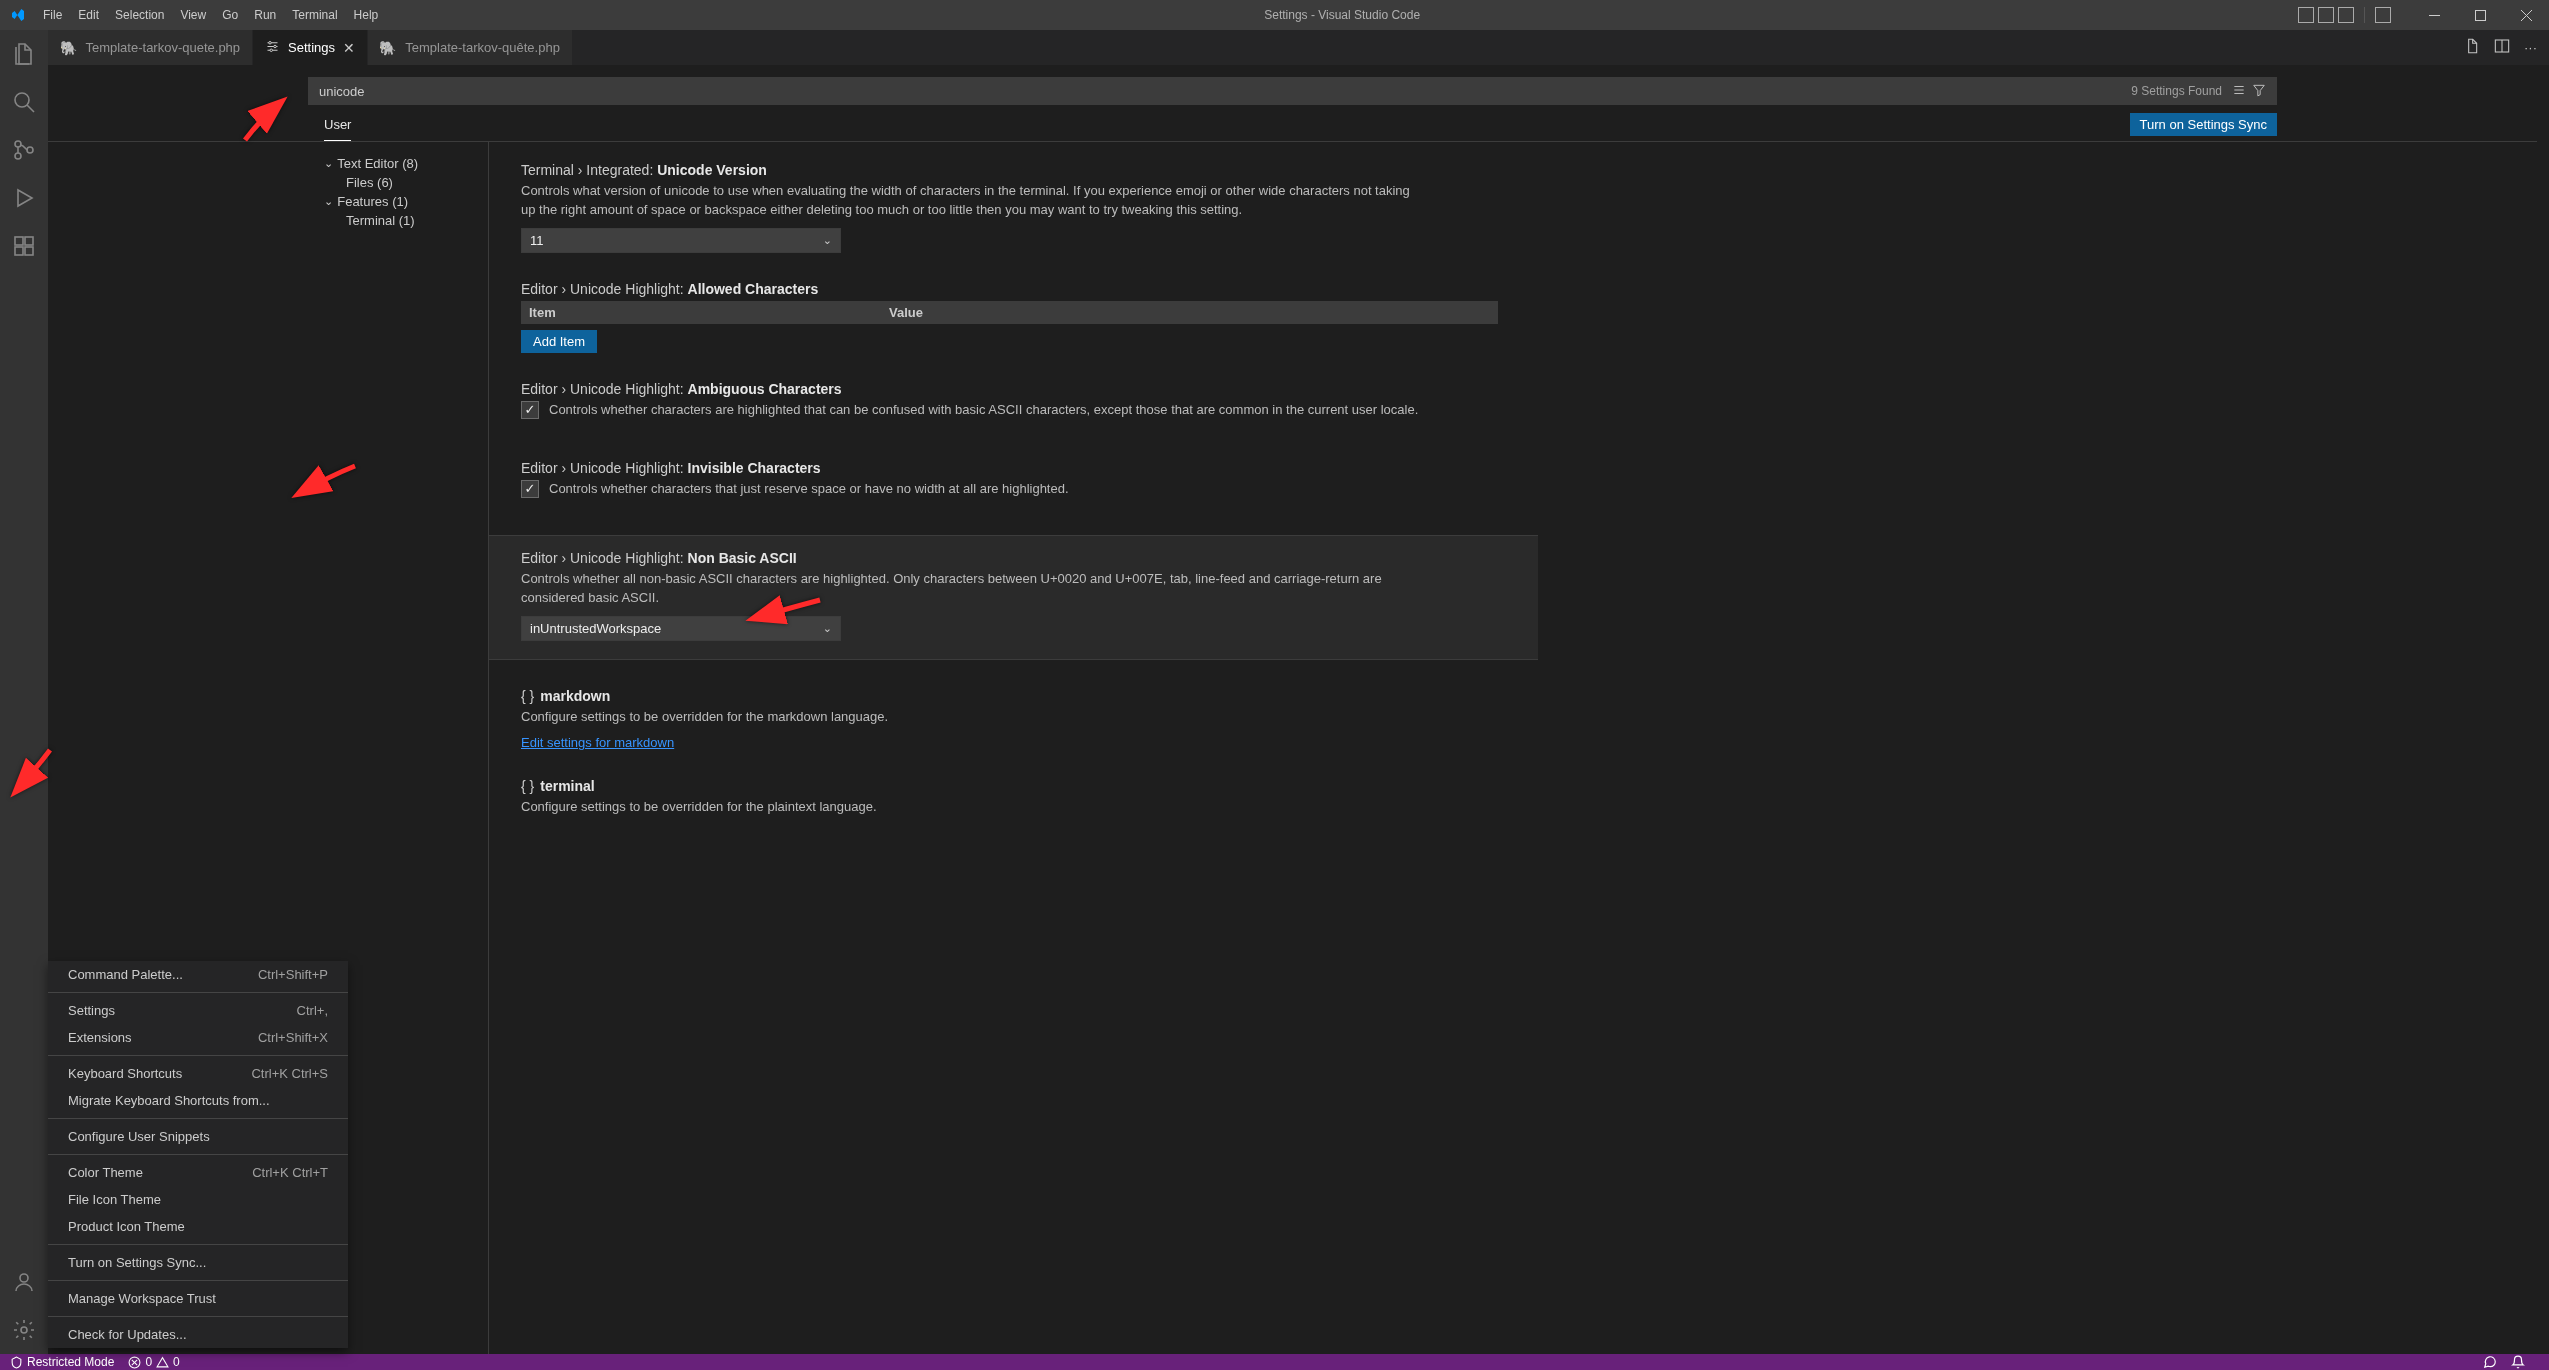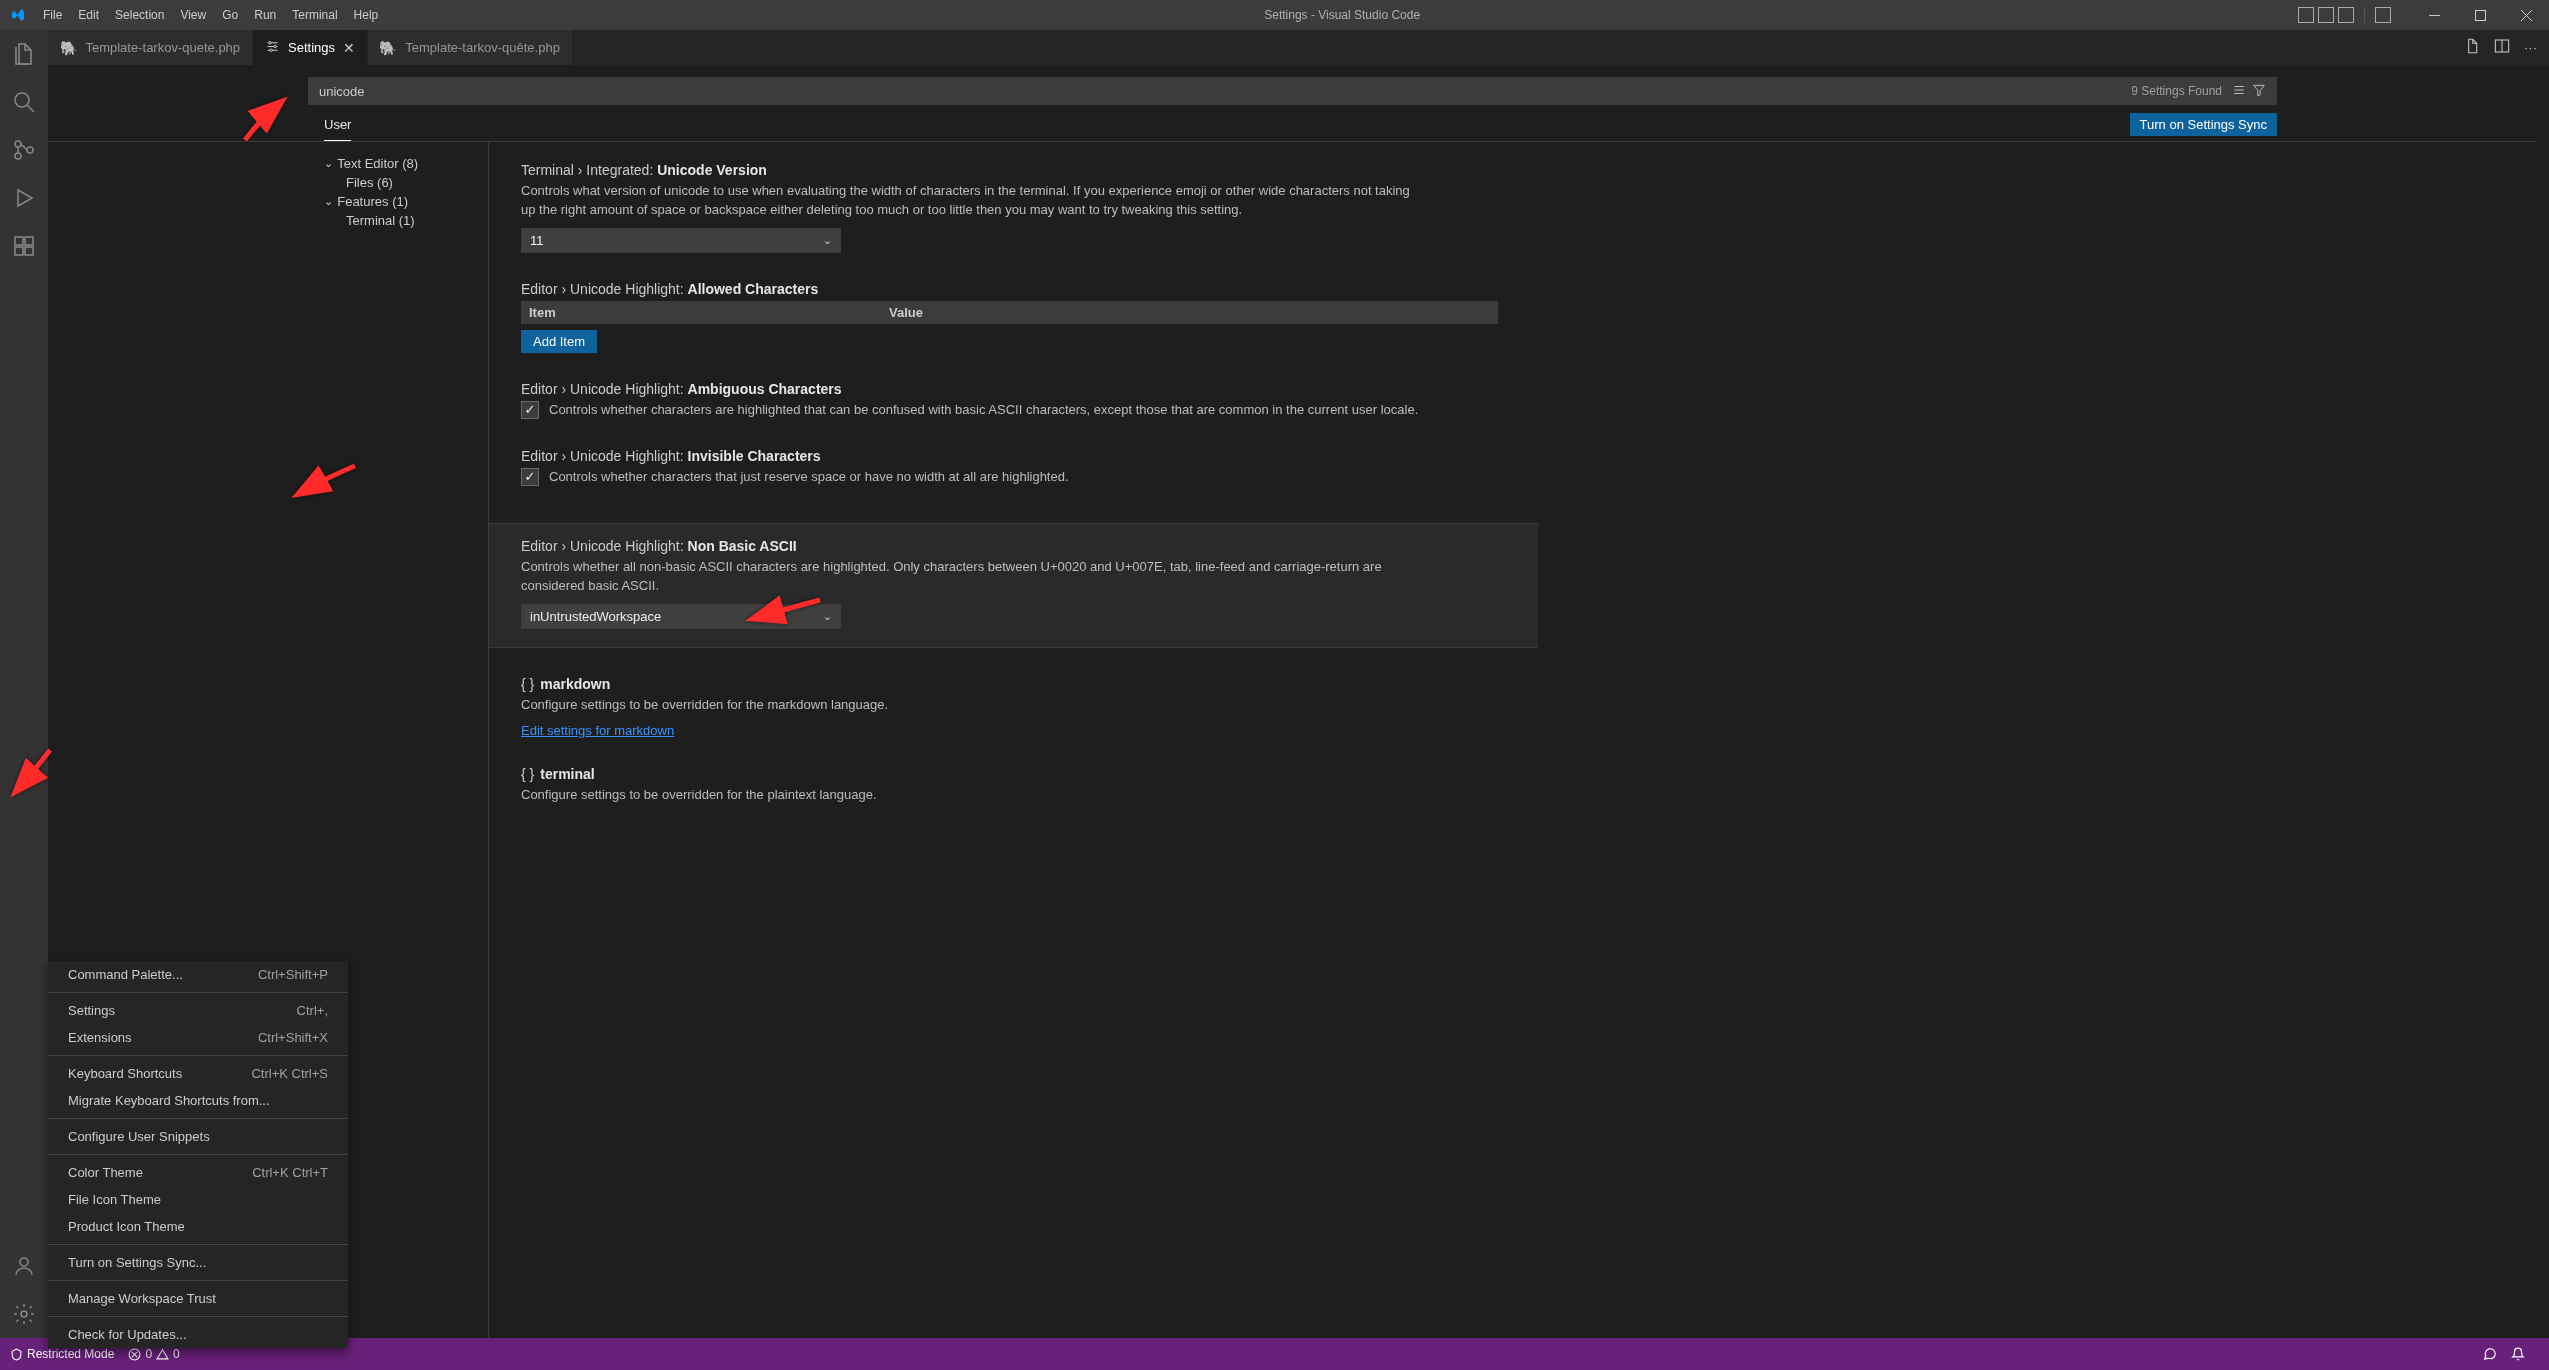--- a/index.html
+++ b/index.html
@@ -81,21 +81,21 @@
 .lang-override .braces { color: #cccccc; font-weight: normal; }
 .edit-link { color: #3794ff; text-decoration: underline; font-size: 13px; }
 
 
 .context-menu { position: absolute; left: 48px; bottom: 22px; width: 300px; background: #252526; box-shadow: 0 4px 10px rgba(0,0,0,0.5); font-size: 13px; color: #cccccc; z-index: 100; }
 .context-menu .cm-item { display: flex; justify-content: space-between; padding: 6px 20px; }
 .context-menu .cm-sep { height: 1px; background: #454545; margin: 4px 0; }
 .context-menu .cm-key { color: #a0a0a0; }
 
 
-.statusbar { height: 32px; background: #68217a; color: #ffffff; display: flex; align-items: center; font-size: 12px; padding: 0 10px; }
+.statusbar { height: 16px; background: #68217a; color: #ffffff; display: flex; align-items: center; font-size: 12px; padding: 0 10px; }
 .statusbar .sb-item { display: flex; align-items: center; gap: 4px; margin-right: 14px; }
 .statusbar .spacer { flex: 1; }
 
 
 .arrow { position: absolute; pointer-events: none; z-index: 200; }
 .arrow svg { filter: drop-shadow(0 0 2px rgba(0,0,0,0.6)); }
 
 </style>
 </head>
 <body>
@@ -297,21 +297,21 @@
                 <div class="col-item">Item</div>
                 <div class="col-value">Value</div>
               </div>
               <div class="add-item-btn">Add Item</div>
             </div>
 
             <div class="setting">
               <div class="setting-title"><span class="scope-prefix">Editor › Unicode Highlight:</span> <span class="name-part">Ambiguous Characters</span></div>
               <div class="checkbox-row">
                 <div class="checkbox">✓</div>
-                <div class="setting-desc" style="margin-bottom:0">Controls whether characters are highlighted that can be confused with basic ASCII characters, except those that are common in the current user locale.</div>
+                <div class="setting-desc" style="margin-bottom:12px">Controls whether characters are highlighted that can be confused with basic ASCII characters, except those that are common in the current user locale.</div>
               </div>
             </div>
 
             <div class="setting">
               <div class="setting-title"><span class="scope-prefix">Editor › Unicode Highlight:</span> <span class="name-part">Invisible Characters</span></div>
               <div class="checkbox-row">
                 <div class="checkbox">✓</div>
                 <div class="setting-desc" style="margin-bottom:0">Controls whether characters that just reserve space or have no width at all are highlighted.</div>
               </div>
             </div>

